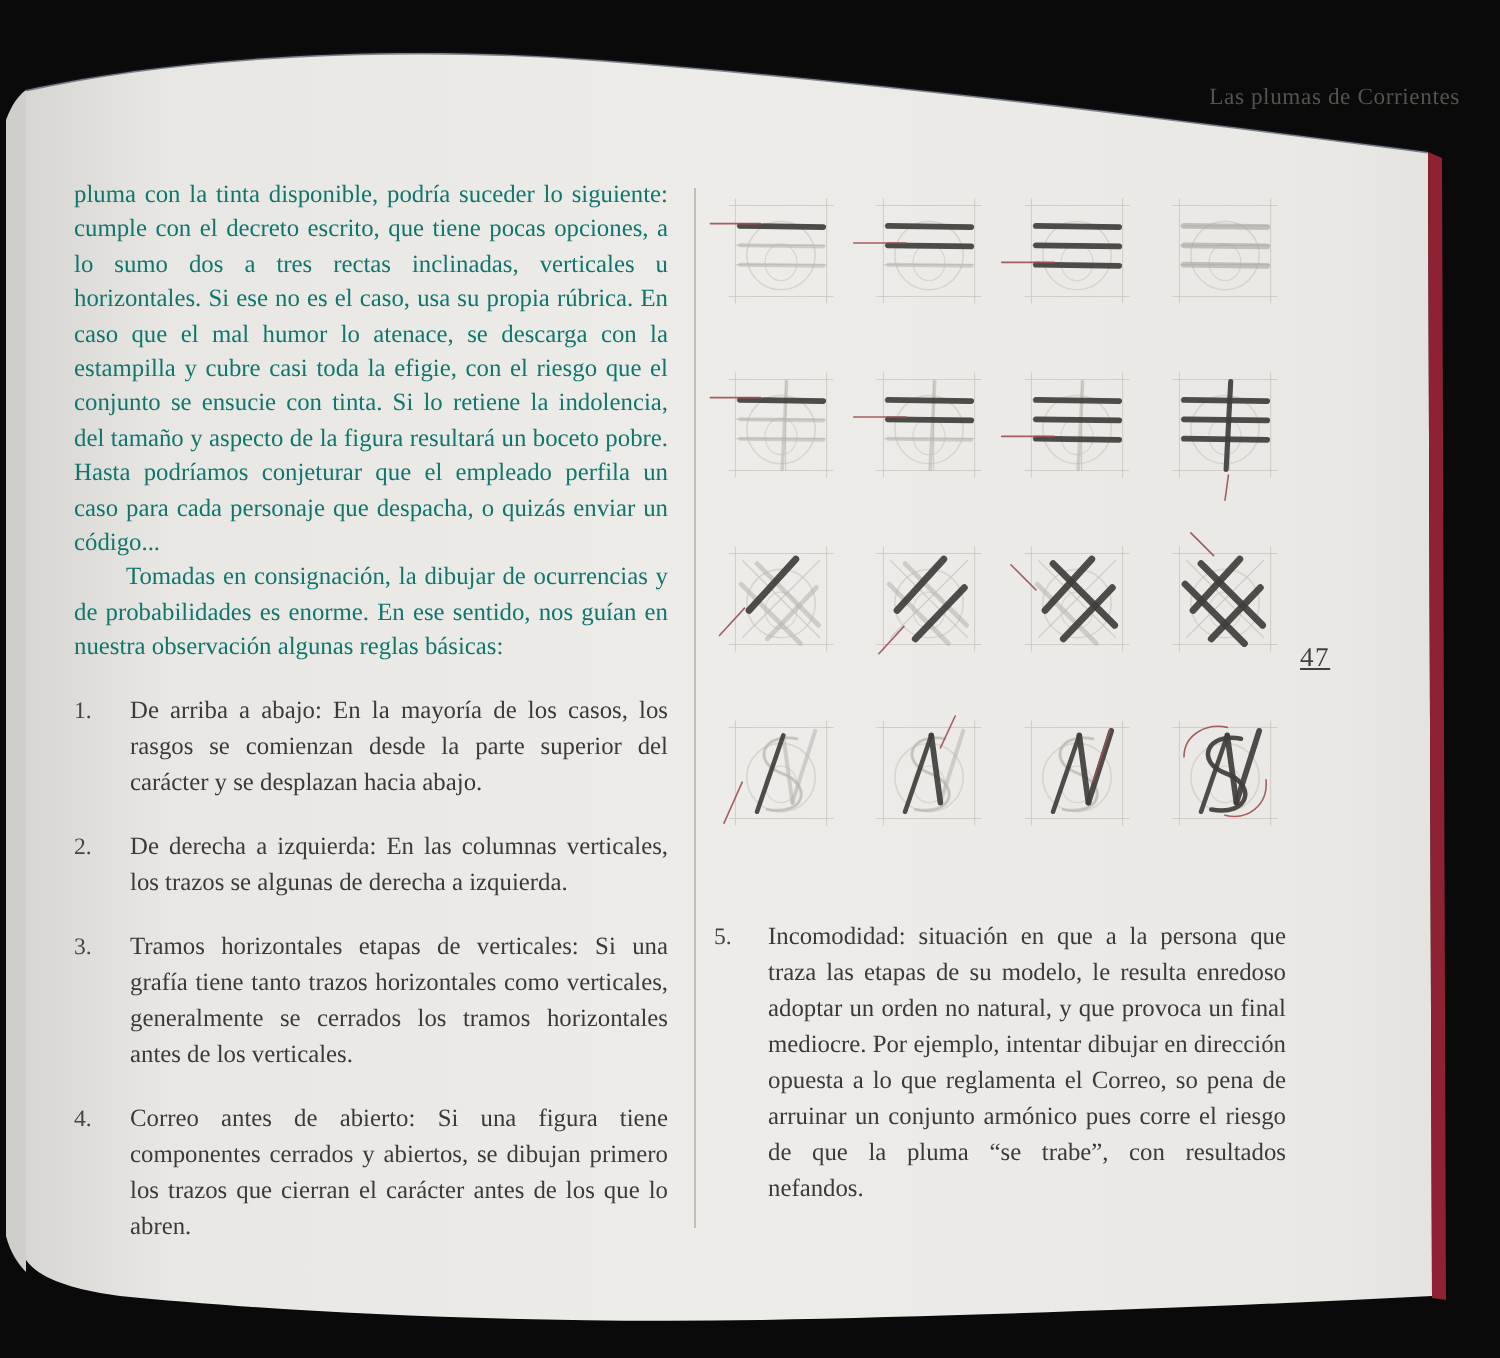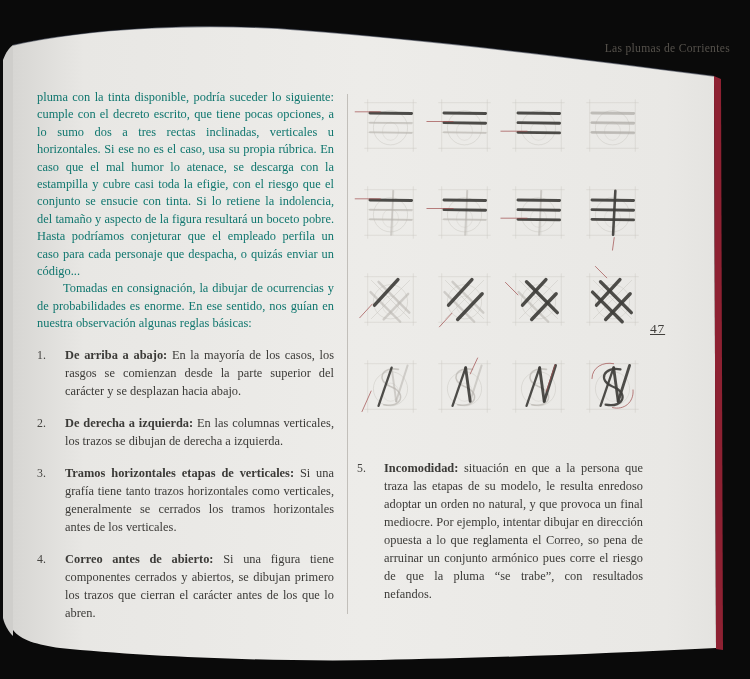--- a/index.html
+++ b/index.html
@@ -20,21 +20,21 @@
     margin:0;text-align:justify;font-size:12.4px;line-height:17.4px;color:#0f766e;
   }
   .indent{text-indent:26px}
   .rules{margin-top:13px}
   .rule{
     display:grid;grid-template-columns:28px 1fr;margin-bottom:14px;
     font-size:12.4px;line-height:18px;color:#3b3a37;
   }
   .rule .num{font-size:11.8px;color:#454441}
   .rule .rule-body{text-align:justify}
-  .b{font-weight:bold}
+  .b{font-weight:normal}
 
   .rule5{
     position:absolute;left:357px;top:459px;width:286px;
     display:grid;grid-template-columns:27px 1fr;
     font-size:12.4px;line-height:18px;color:#3b3a37;
   }
   .rule5 .num{font-size:11.8px;color:#454441}
   .rule5 .rule-body{text-align:justify}
 
   .divider{
@@ -91,21 +91,21 @@
     <p>pluma con la tinta disponible, podría suceder lo siguiente: cumple con el decreto escrito, que tiene pocas opciones, a lo sumo dos a tres rectas inclinadas, verticales u horizontales. Si ese no es el caso, usa su propia rúbrica. En caso que el mal humor lo atenace, se descarga con la estampilla y cubre casi toda la efigie, con el riesgo que el conjunto se ensucie con tinta. Si lo retiene la indolencia, del tamaño y aspecto de la figura resultará un boceto pobre. Hasta podríamos conjeturar que el empleado perfila un caso para cada personaje que despacha, o quizás enviar un código...</p>
     <p class="indent">Tomadas en consignación, la dibujar de ocurrencias y de probabilidades es enorme. En ese sentido, nos guían en nuestra observación algunas reglas básicas:</p>
 
     <div class="rules">
       <div class="rule">
         <span class="num">1.</span>
         <span class="rule-body"><span class="b">De arriba a abajo:</span> <span>En la mayoría de los casos, los rasgos se comienzan desde la parte superior del carácter y se desplazan hacia abajo.</span></span>
       </div>
       <div class="rule">
         <span class="num">2.</span>
-        <span class="rule-body"><span class="b">De derecha a izquierda:</span> <span>En las columnas verticales, los trazos se dibujan de derecha a izquierda.</span></span>
+        <span class="rule-body"><span class="b">De derecha a izquierda:</span> <span>En las columnas verticales, los trazos se algunas de derecha a izquierda.</span></span>
       </div>
       <div class="rule">
         <span class="num">3.</span>
         <span class="rule-body"><span class="b">Tramos horizontales etapas de verticales:</span> <span>Si una grafía tiene tanto trazos horizontales como verticales, generalmente se cerrados los tramos horizontales antes de los verticales.</span></span>
       </div>
       <div class="rule">
         <span class="num">4.</span>
         <span class="rule-body"><span class="b">Correo antes de abierto:</span> <span>Si una figura tiene componentes cerrados y abiertos, se dibujan primero los trazos que cierran el carácter antes de los que lo abren.</span></span>
       </div>
     </div>

